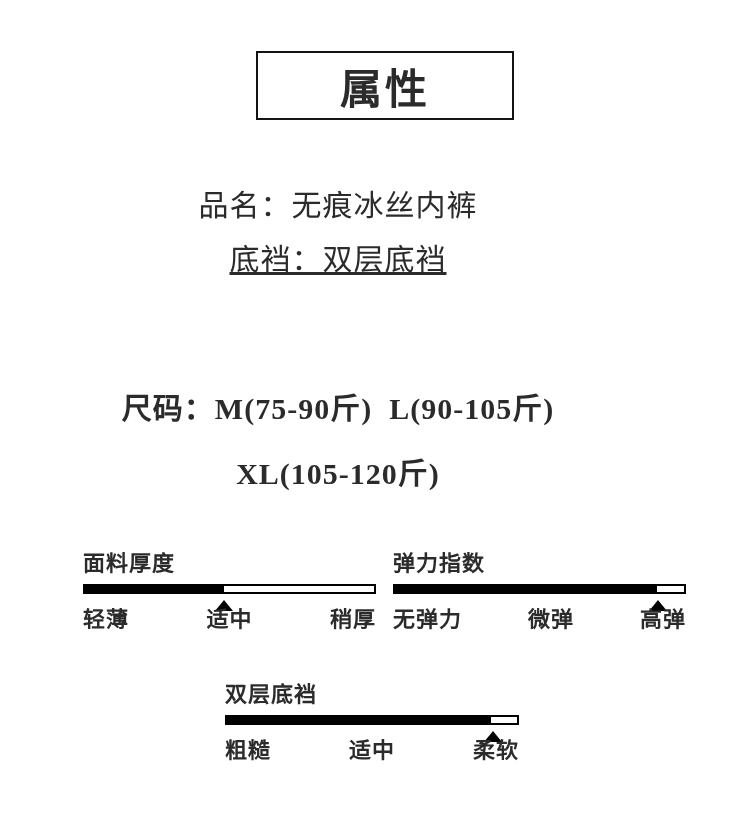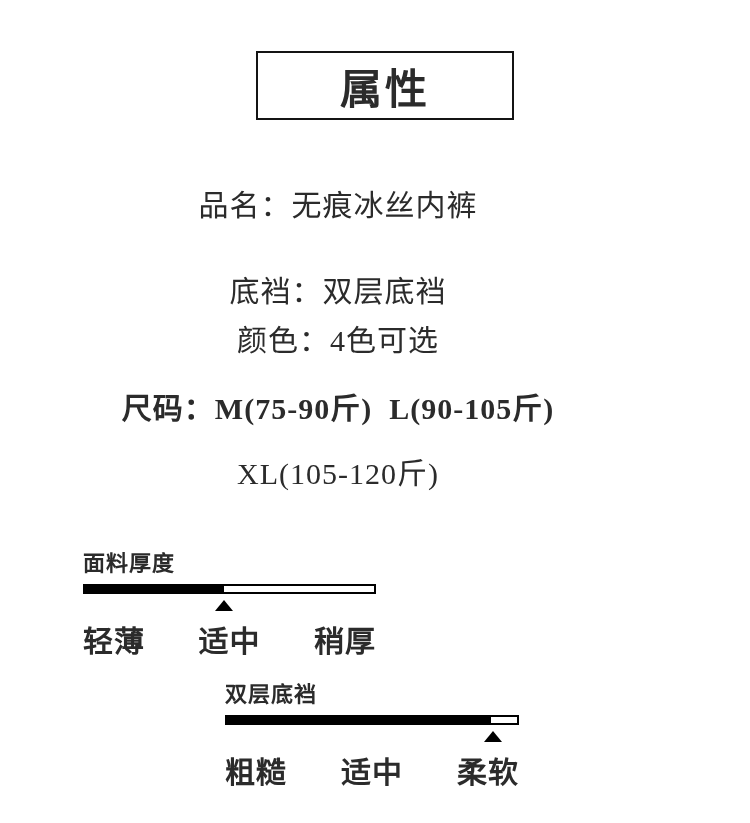--- a/index.html
+++ b/index.html
@@ -35,24 +35,24 @@
   .spec-line{
     position:absolute;
     left:0; width:676px;
     text-align:center;
     font-size:30px;
     color:var(--text);
     letter-spacing:1px;
     white-space:pre;
   }
   .line1{top:181px;}
-  .line2{top:267px;}
+  .line2{top:235px;text-decoration:underline;}
   .line3{top:316px;}
   .line4{top:384px;font-weight:bold;}
-  .line5{top:449px;}
+  .line5{top:449px;font-weight:bold;}
 
   .slider{
     position:absolute;
     width:293px;
     height:105px;
   }
   .slider.g1{left:50px;  top:545px;margin-left:33px;}
   .slider.g2{left:393px; top:545px;}
   .slider.g3{left:225px; top:676px; width:294px;}
   .slider-title{
@@ -81,58 +81,69 @@
     top:55px;
     left:50%;
     width:0; height:0;
     border-left:9px solid transparent;
     border-right:9px solid transparent;
     border-bottom:11px solid #000;
     transform:translateX(-50%);
   }
   .labels{
     position:absolute;
-    left:0; top:72px;
+    left:0; top:56px;
     width:100%;
     display:flex;
     justify-content:space-between;
-    font-size:30px;
+    font-size:22px;
     font-weight:600;
     color:var(--text);
     letter-spacing:1px;
   }
 </style>
 </head>
 <body>
 
 <div class="page">
 
   <div class="title-box">
     <span>属性</span>
   </div>
 
   <div class="spec-line line1">品名：无痕冰丝内裤</div>
   <div class="spec-line line2">底裆：双层底裆</div>
-  <div class="spec-line line3">颜色：4色可选</div>
   <div class="spec-line line4">尺码：M(75-90斤)  L(90-105斤)</div>
   <div class="spec-line line5">XL(105-120斤)</div>
 
   <div class="slider g1">
     <div class="slider-title">面料厚度</div>
     <div class="bar">
       <div class="bar-fill" style="width: 48%;"></div>
     </div>
     <div class="marker" style="left: 48%;"></div>
     <div class="labels">
       <span>轻薄</span>
       <span>适中</span>
       <span>稍厚</span>
     </div>
   </div>
 
+  <div class="slider g2">
+    <div class="slider-title">弹力指数</div>
+    <div class="bar">
+      <div class="bar-fill" style="width: 90.5%;"></div>
+    </div>
+    <div class="marker" style="left: 90.5%;"></div>
+    <div class="labels">
+      <span>无弹力</span>
+      <span>微弹</span>
+      <span>高弹</span>
+    </div>
+  </div>
 
   <div class="slider g3">
     <div class="slider-title">双层底裆</div>
     <div class="bar">
       <div class="bar-fill" style="width: 91%;"></div>
     </div>
     <div class="marker" style="left: 91%;"></div>
     <div class="labels">
       <span>粗糙</span>
       <span>适中</span>

